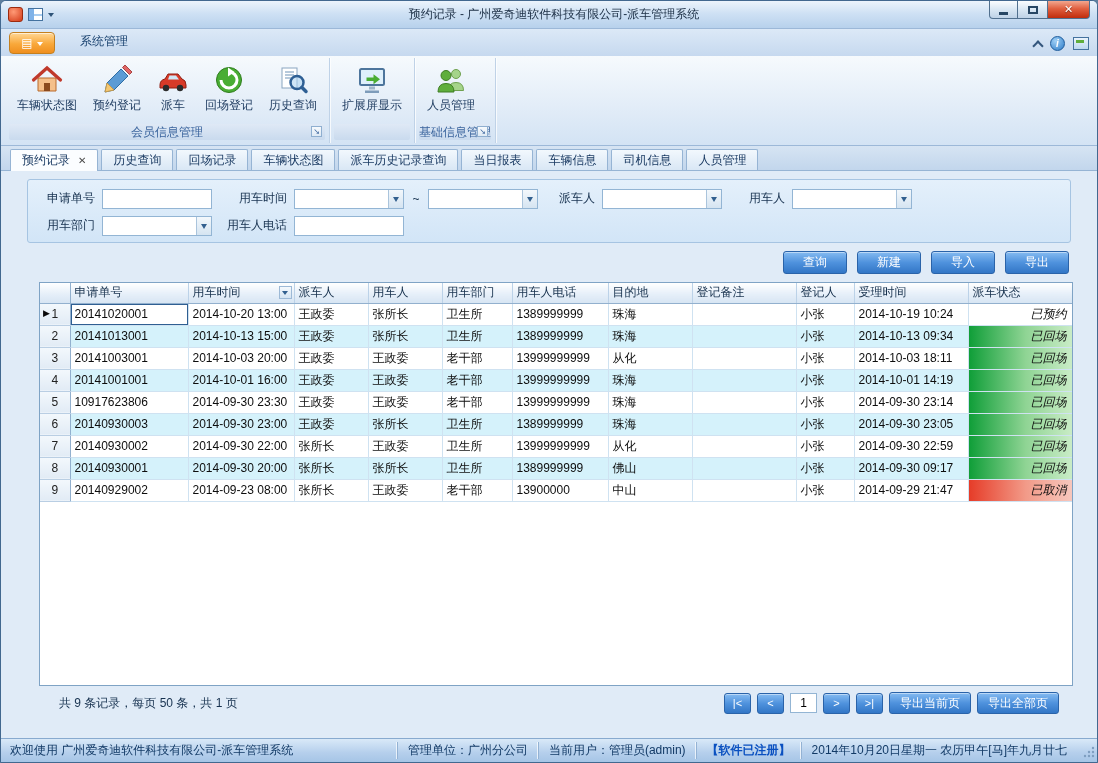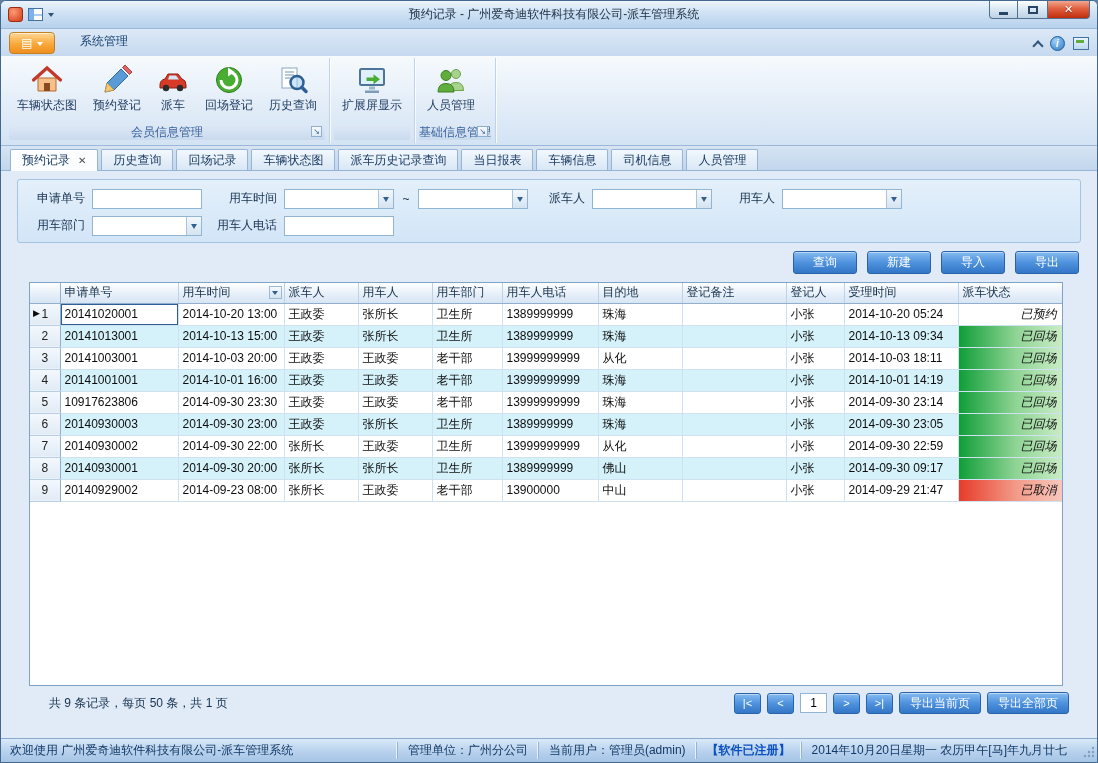--- a/index.html
+++ b/index.html
@@ -68,21 +68,21 @@
   
   .doc-tabstrip { height:25px; flex:0 0 auto; display:flex; align-items:flex-end; gap:3px; padding:3px 9px 0;
                   background:linear-gradient(#d6e4f3,#c2d6ec); border-bottom:1px solid #96b4d4; }
   .dtab { height:21px; display:flex; align-items:center; padding:0 11px; color:#1c3c64;
           background:linear-gradient(#f2f8fd,#d9e7f5); border:1px solid #96b4d4; border-bottom:none; border-radius:2px 2px 0 0; }
   .dtab.active { background:#fbfdff; height:22px; margin-bottom:-1px; position:relative; z-index:1; }
   .tab-close { margin-left:8px; color:#4c4c4c; font-size:10px; font-weight:bold; line-height:10px; }
   .tab-close::before { content:"✕"; }
 
   
-  .content { flex:1; min-height:0; display:flex; flex-direction:column; background:#e0ebf7; padding:8px 16px 0; }
+  .content { flex:1; min-height:0; display:flex; flex-direction:column; background:#e0ebf7; padding:8px 26px 0; }
 
   .filter-panel { flex:0 0 auto; height:64px; border:1px solid #a6c4e2; border-radius:3px; padding:5px 4px;
                   background:linear-gradient(#e4f0fb,#d2e5f7); }
   .frow { display:flex; align-items:center; height:27px; }
   .flabel { text-align:right; padding-right:7px; color:#16314f; flex:0 0 auto; }
   .w70 { width:70px; } .w82 { width:82px; } .w64 { width:64px; }
   .ftext { width:110px; height:20px; border:1px solid #93b5d4; background:#fff; padding:0 3px; font:inherit; color:#111; }
   .combo { width:110px; height:20px; border:1px solid #93b5d4; background:#fff; display:inline-flex; }
   .combo.wide { width:120px; }
   .cval { flex:1; padding:0 3px; line-height:18px; overflow:hidden; }
@@ -383,21 +383,21 @@
               <td class="ind"><span class="rowarrow">▶</span><span class="rownum">1</span></td>
               <td class="focus-cell">20141020001</td>
               <td>2014-10-20 13:00</td>
               <td>王政委</td>
               <td>张所长</td>
               <td>卫生所</td>
               <td>1389999999</td>
               <td>珠海</td>
               <td></td>
               <td>小张</td>
-              <td>2014-10-20 05:24</td>
+              <td>2014-10-19 10:24</td>
               <td class="status reserved">
                 <span>已预约</span>
               </td>
             </tr>
             <tr class="even">
               <td class="ind"><span class="rownum">2</span></td>
               <td>20141013001</td>
               <td>2014-10-13 15:00</td>
               <td>王政委</td>
               <td>张所长</td>

